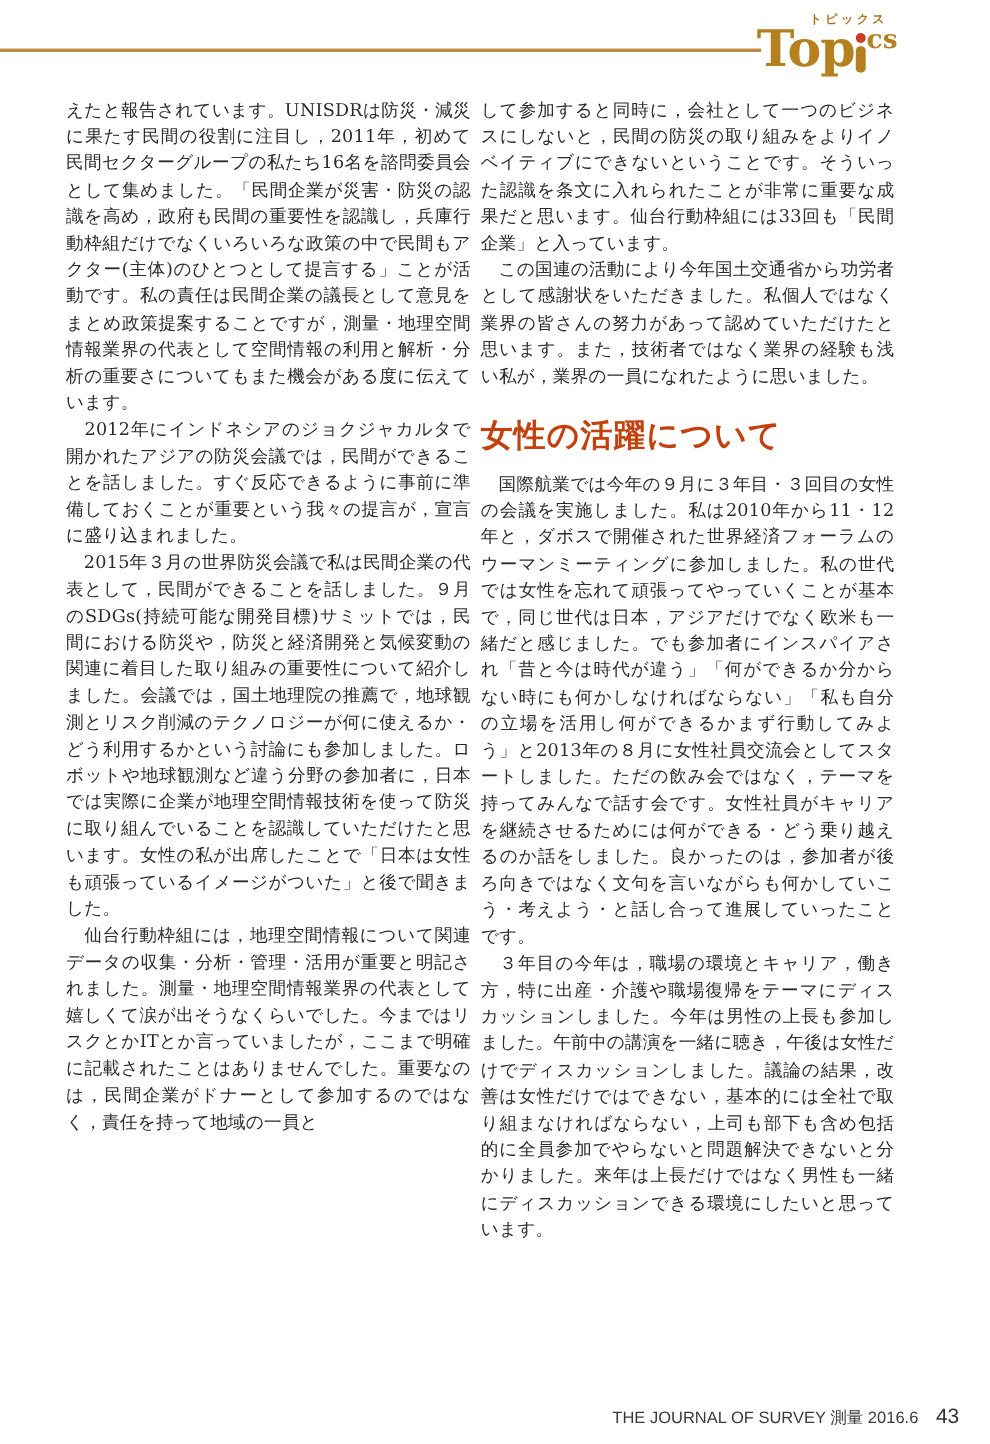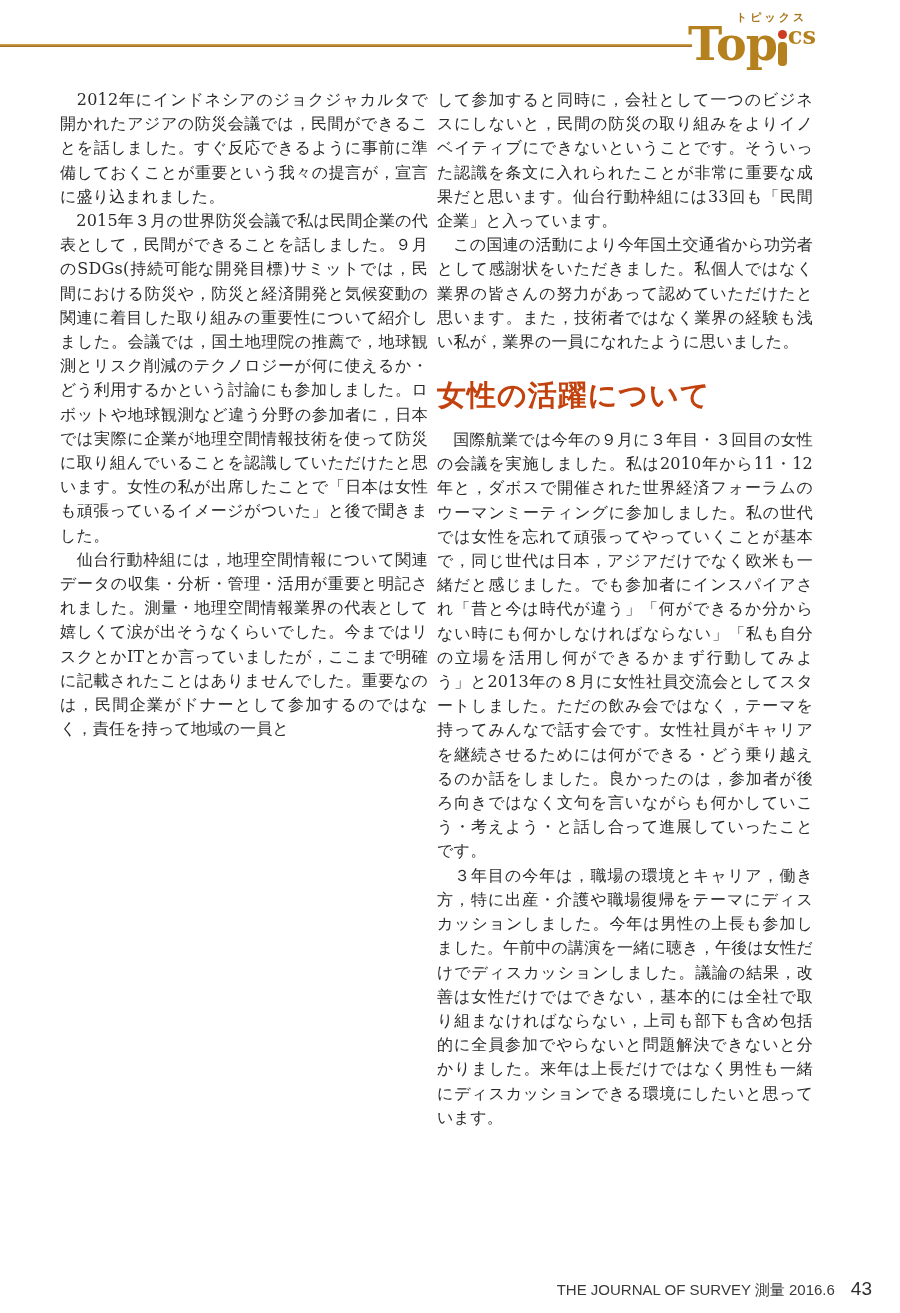--- a/index.html
+++ b/index.html
@@ -104,20 +104,21 @@
 
   <div class="header-rule"></div>
   <div class="topics-logo" title="Topics">
     <span class="logo-katakana">トピックス</span>
     <span class="logo-word">
       <span class="logo-top">Top</span><span class="logo-i"><span class="logo-i-dot"></span><span class="logo-i-stem"></span></span><span class="logo-cs">cs</span>
     </span>
   </div>
 
   <div class="column col-left">
+    <p>えたと報告されています。UNISDRは防災・減災に果たす民間の役割に注目し，2011年，初めて民間セクターグループの私たち16名を諮問委員会として集めました。「民間企業が災害・防災の認識を高め，政府も民間の重要性を認識し，兵庫行動枠組だけでなくいろいろな政策の中で民間もアクター(主体)のひとつとして提言する」ことが活動です。私の責任は民間企業の議長として意見をまとめ政策提案することですが，測量・地理空間情報業界の代表として空間情報の利用と解析・分析の重要さについてもまた機会がある度に伝えています。</p>
     <p>　2012年にインドネシアのジョクジャカルタで開かれたアジアの防災会議では，民間ができることを話しました。すぐ反応できるように事前に準備しておくことが重要という我々の提言が，宣言に盛り込まれました。</p>
     <p>　2015年３月の世界防災会議で私は民間企業の代表として，民間ができることを話しました。９月のSDGs(持続可能な開発目標)サミットでは，民間における防災や，防災と経済開発と気候変動の関連に着目した取り組みの重要性について紹介しました。会議では，国土地理院の推薦で，地球観測とリスク削減のテクノロジーが何に使えるか・どう利用するかという討論にも参加しました。ロボットや地球観測など違う分野の参加者に，日本では実際に企業が地理空間情報技術を使って防災に取り組んでいることを認識していただけたと思います。女性の私が出席したことで「日本は女性も頑張っているイメージがついた」と後で聞きました。</p>
     <p>　仙台行動枠組には，地理空間情報について関連データの収集・分析・管理・活用が重要と明記されました。測量・地理空間情報業界の代表として嬉しくて涙が出そうなくらいでした。今まではリスクとかITとか言っていましたが，ここまで明確に記載されたことはありませんでした。重要なのは，民間企業がドナーとして参加するのではなく，責任を持って地域の一員と</p>
   </div>
 
   <div class="column col-right">
     <p>して参加すると同時に，会社として一つのビジネスにしないと，民間の防災の取り組みをよりイノベイティブにできないということです。そういった認識を条文に入れられたことが非常に重要な成果だと思います。仙台行動枠組には33回も「民間企業」と入っています。</p>
     <p>　この国連の活動により今年国土交通省から功労者として感謝状をいただきました。私個人ではなく業界の皆さんの努力があって認めていただけたと思います。また，技術者ではなく業界の経験も浅い私が，業界の一員になれたように思いました。</p>
     <h2 class="section-heading" style="color:#c2410c">女性の活躍について</h2>
     <p>　国際航業では今年の９月に３年目・３回目の女性の会議を実施しました。私は2010年から11・12年と，ダボスで開催された世界経済フォーラムのウーマンミーティングに参加しました。私の世代では女性を忘れて頑張ってやっていくことが基本で，同じ世代は日本，アジアだけでなく欧米も一緒だと感じました。でも参加者にインスパイアされ「昔と今は時代が違う」「何ができるか分からない時にも何かしなければならない」「私も自分の立場を活用し何ができるかまず行動してみよう」と2013年の８月に女性社員交流会としてスタートしました。ただの飲み会ではなく，テーマを持ってみんなで話す会です。女性社員がキャリアを継続させるためには何ができる・どう乗り越えるのか話をしました。良かったのは，参加者が後ろ向きではなく文句を言いながらも何かしていこう・考えよう・と話し合って進展していったことです。</p>

